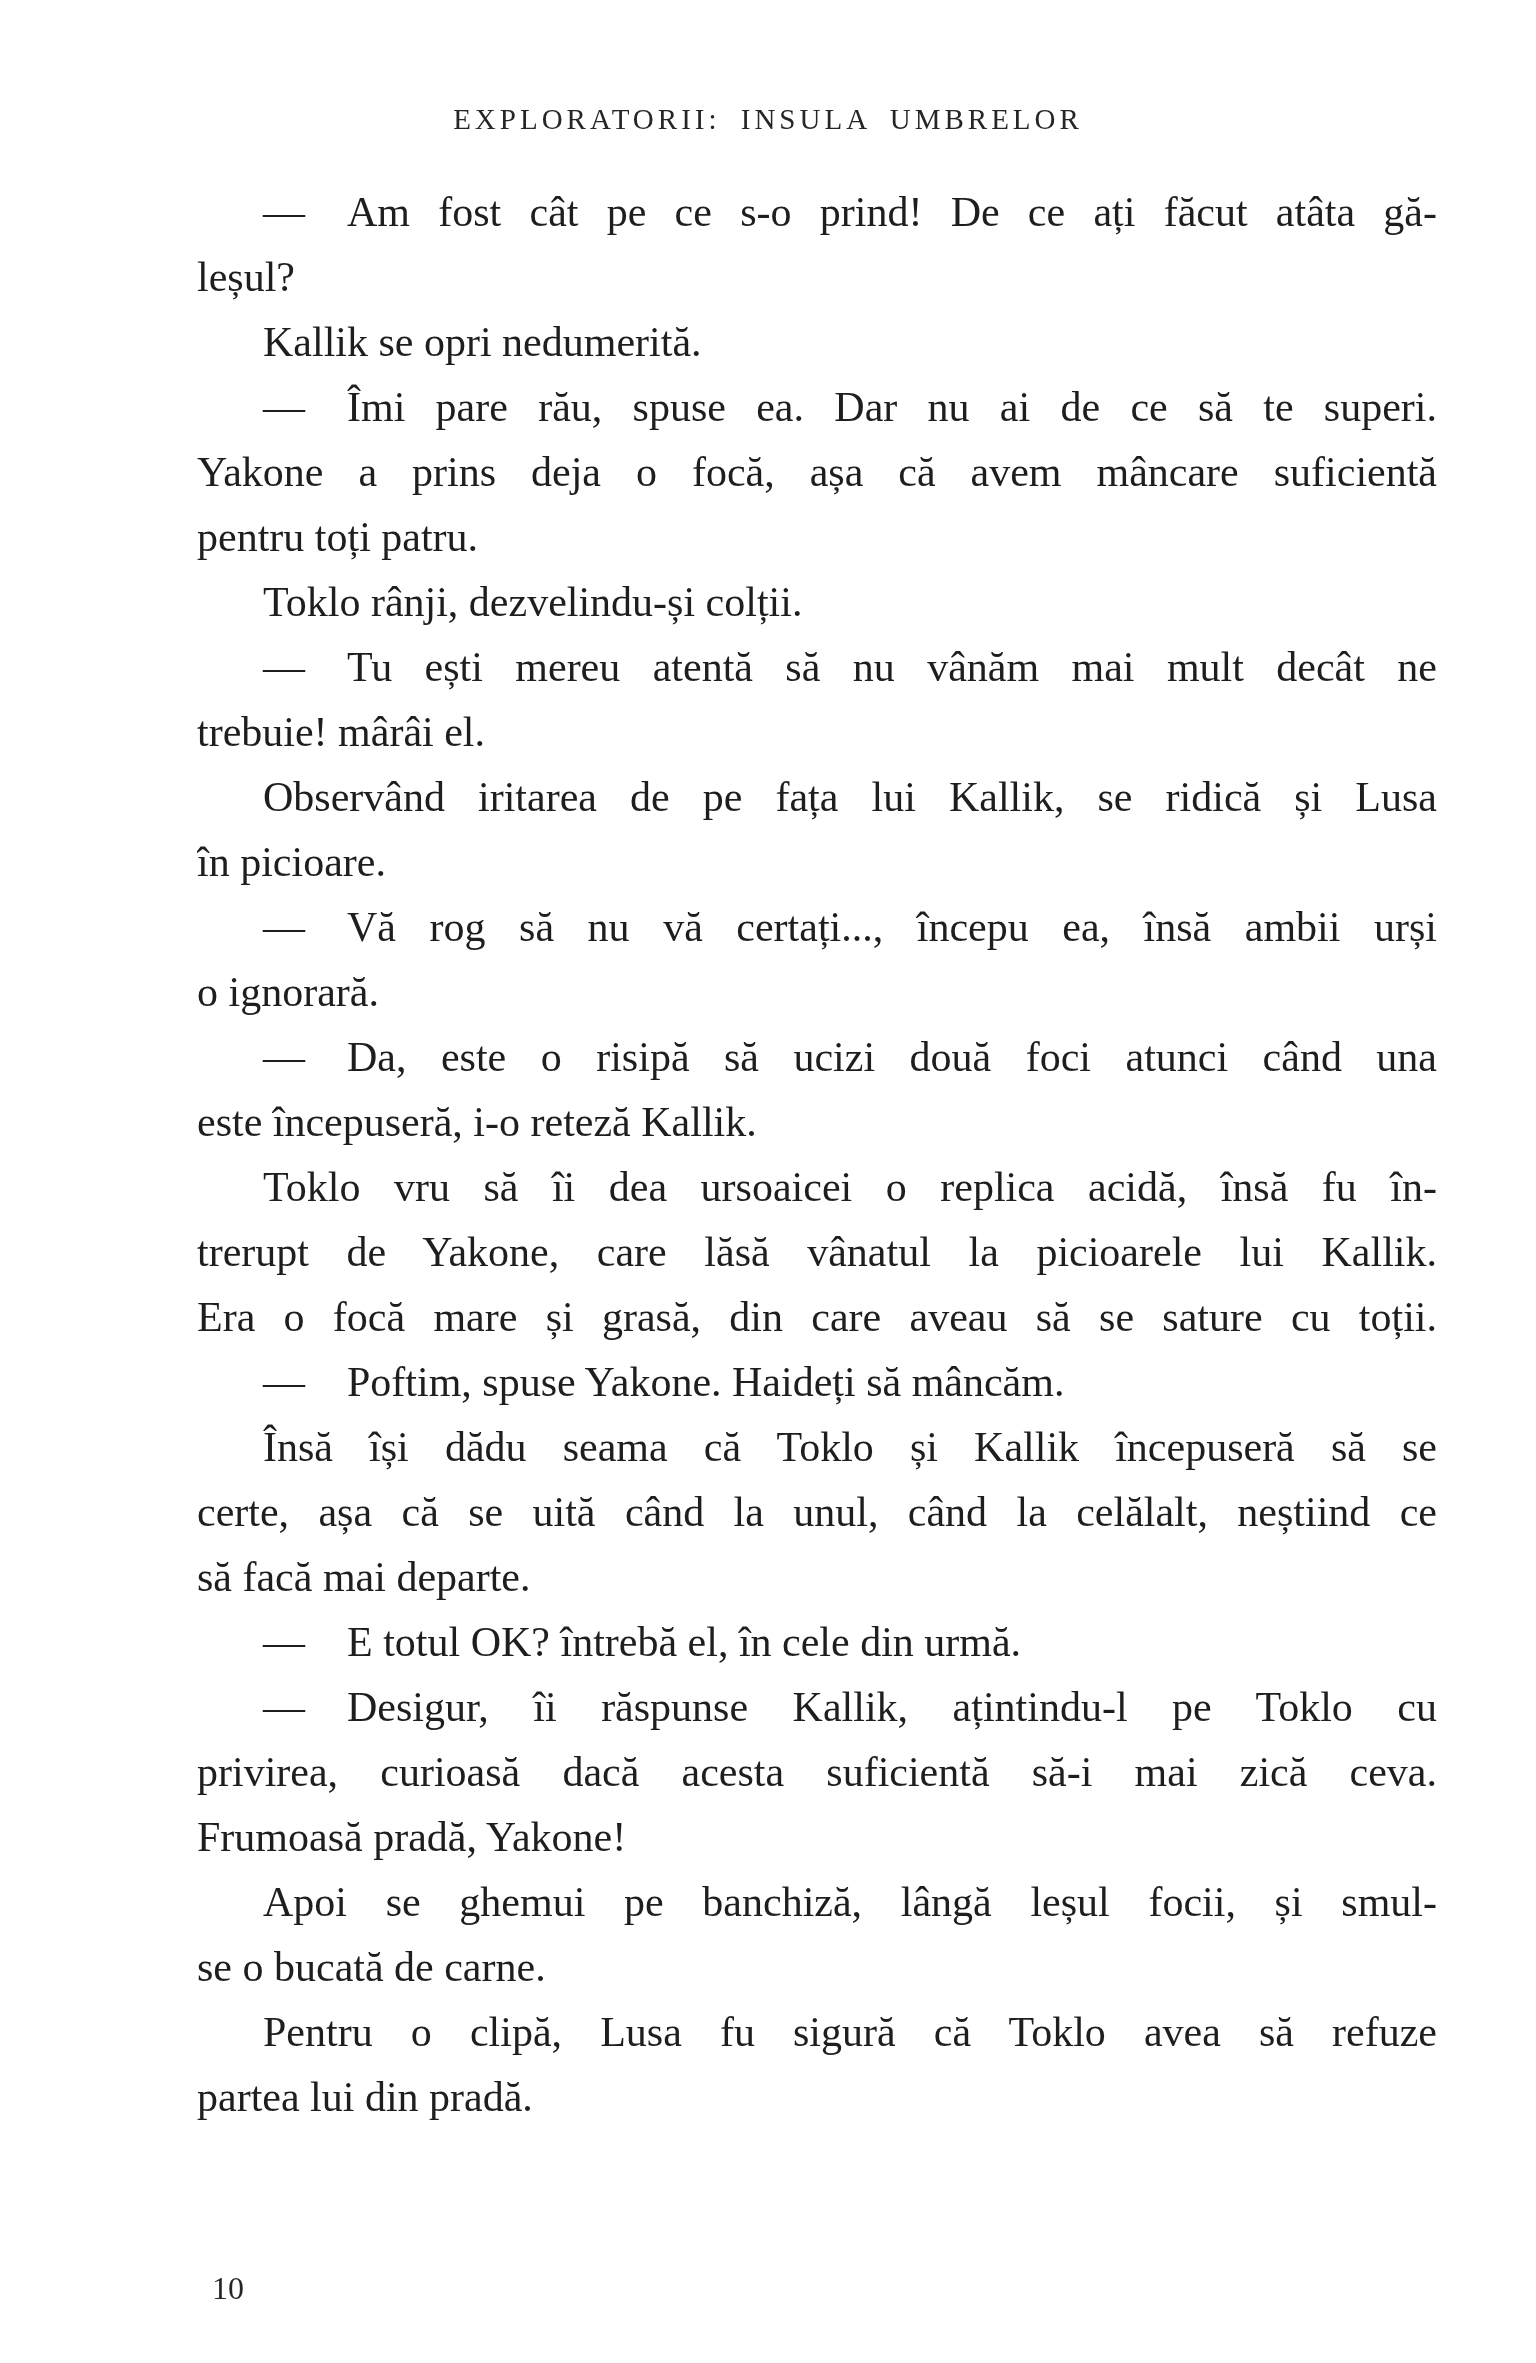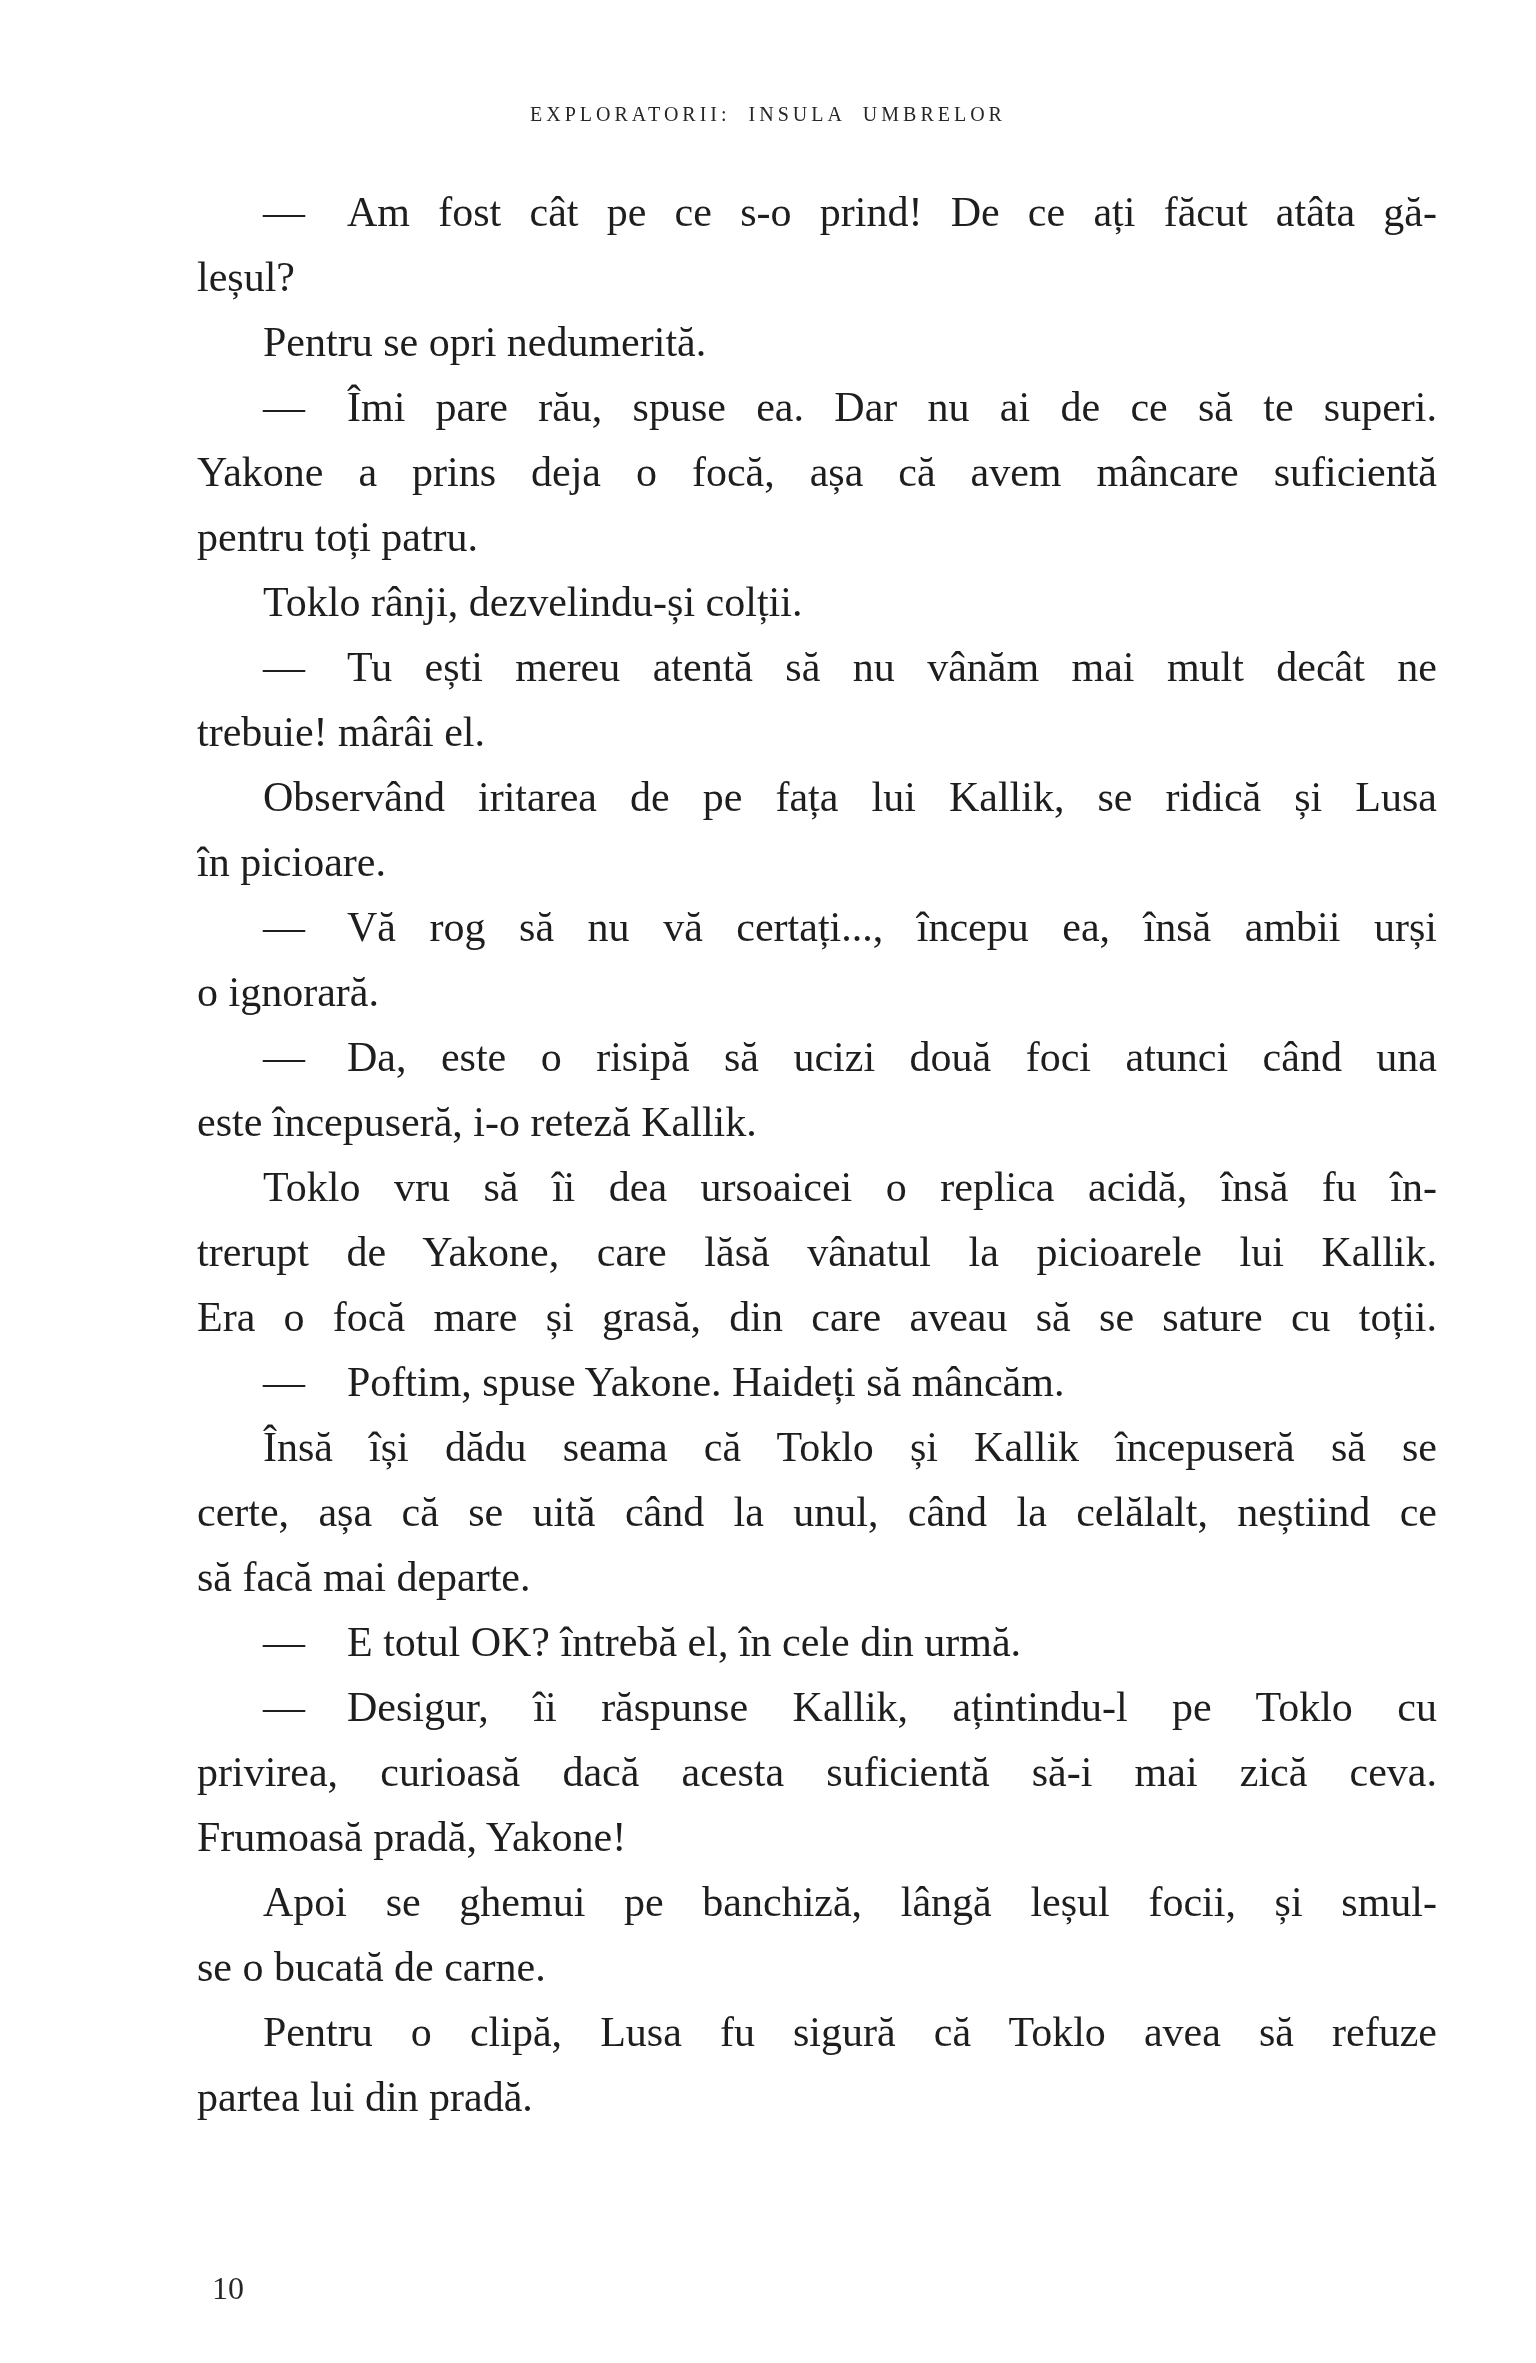--- a/index.html
+++ b/index.html
@@ -15,21 +15,21 @@
     font-family: "Liberation Serif", "DejaVu Serif", serif;
     color: #1e1e1e;
     overflow: hidden;
   }
   .running-header {
     position: absolute;
     top: 103px;
     left: 0;
     width: 100%;
     text-align: center;
-    font-size: 20px;
+    font-size: 29px;
     letter-spacing: 4px;
     word-spacing: 9px;
     color: #262626;
   }
   .body-text {
     position: absolute;
     left: 163px;
     top: 180px;
     width: 1274px;
   }
@@ -59,21 +59,21 @@
 </style>
 </head>
 <body>
 
 <div class="page">
   <div class="running-header">EXPLORATORII: INSULA UMBRELOR</div>
 
   <div class="body-text">
       <div class="line i j">— Am fost cât pe ce s-o prind! De ce ați făcut atâta gă-</div>
       <div class="line">leșul?</div>
-      <div class="line i">Pentru se opri nedumerită.</div>
+      <div class="line i">Kallik se opri nedumerită.</div>
       <div class="line i j">— Îmi pare rău, spuse ea. Dar nu ai de ce să te superi.</div>
       <div class="line j">Yakone a prins deja o focă, așa că avem mâncare suficientă</div>
       <div class="line">pentru toți patru.</div>
       <div class="line i">Toklo rânji, dezvelindu-și colții.</div>
       <div class="line i j">— Tu ești mereu atentă să nu vânăm mai mult decât ne</div>
       <div class="line">trebuie! mârâi el.</div>
       <div class="line i j">Observând iritarea de pe fața lui Kallik, se ridică și Lusa</div>
       <div class="line">în picioare.</div>
       <div class="line i j">— Vă rog să nu vă certați..., începu ea, însă ambii urși</div>
       <div class="line">o ignorară.</div>

